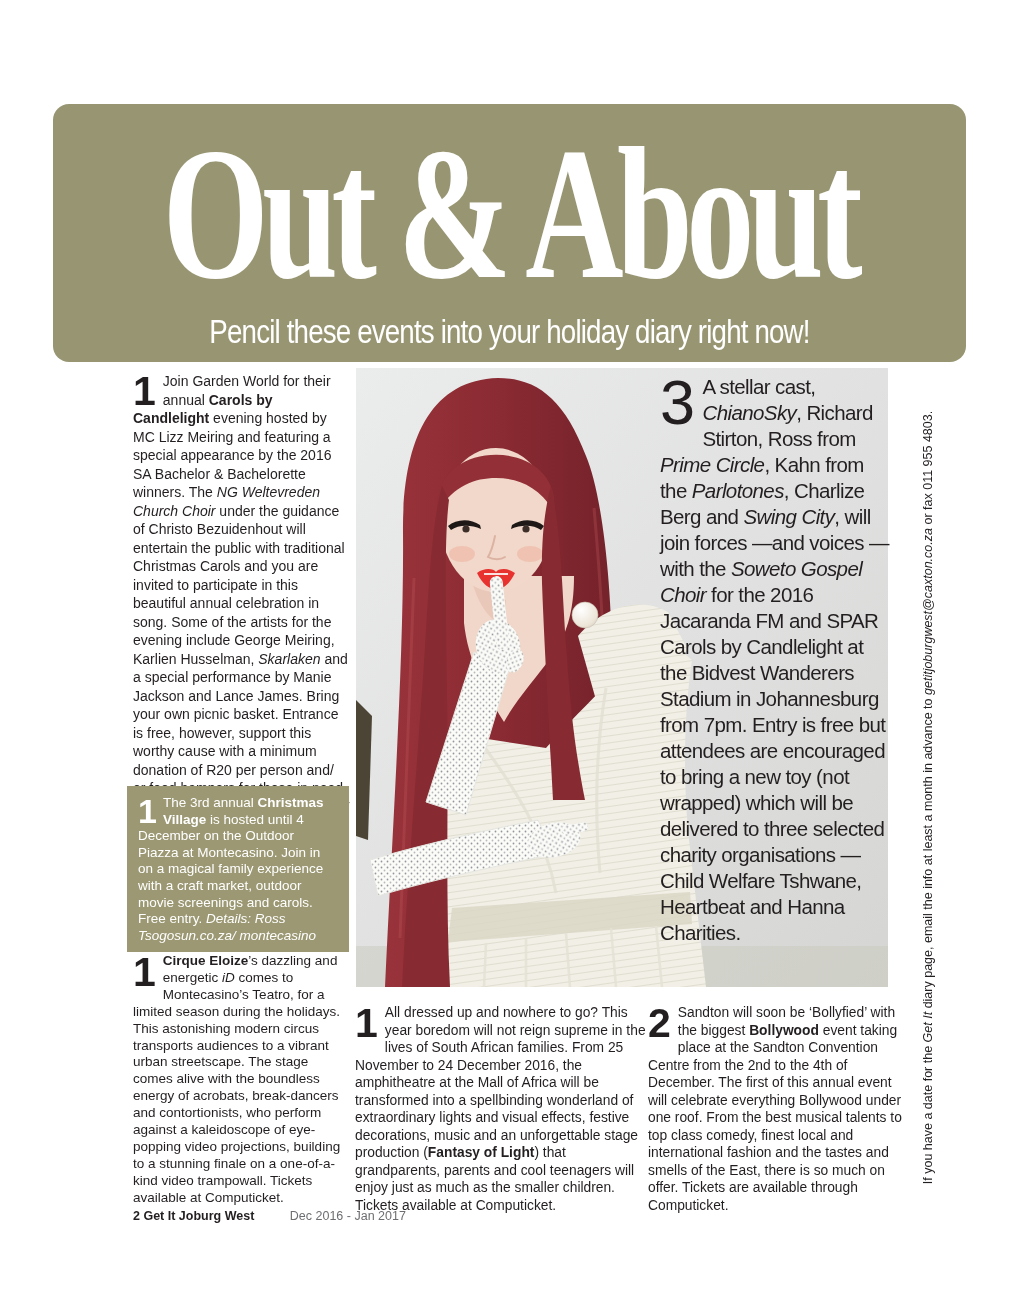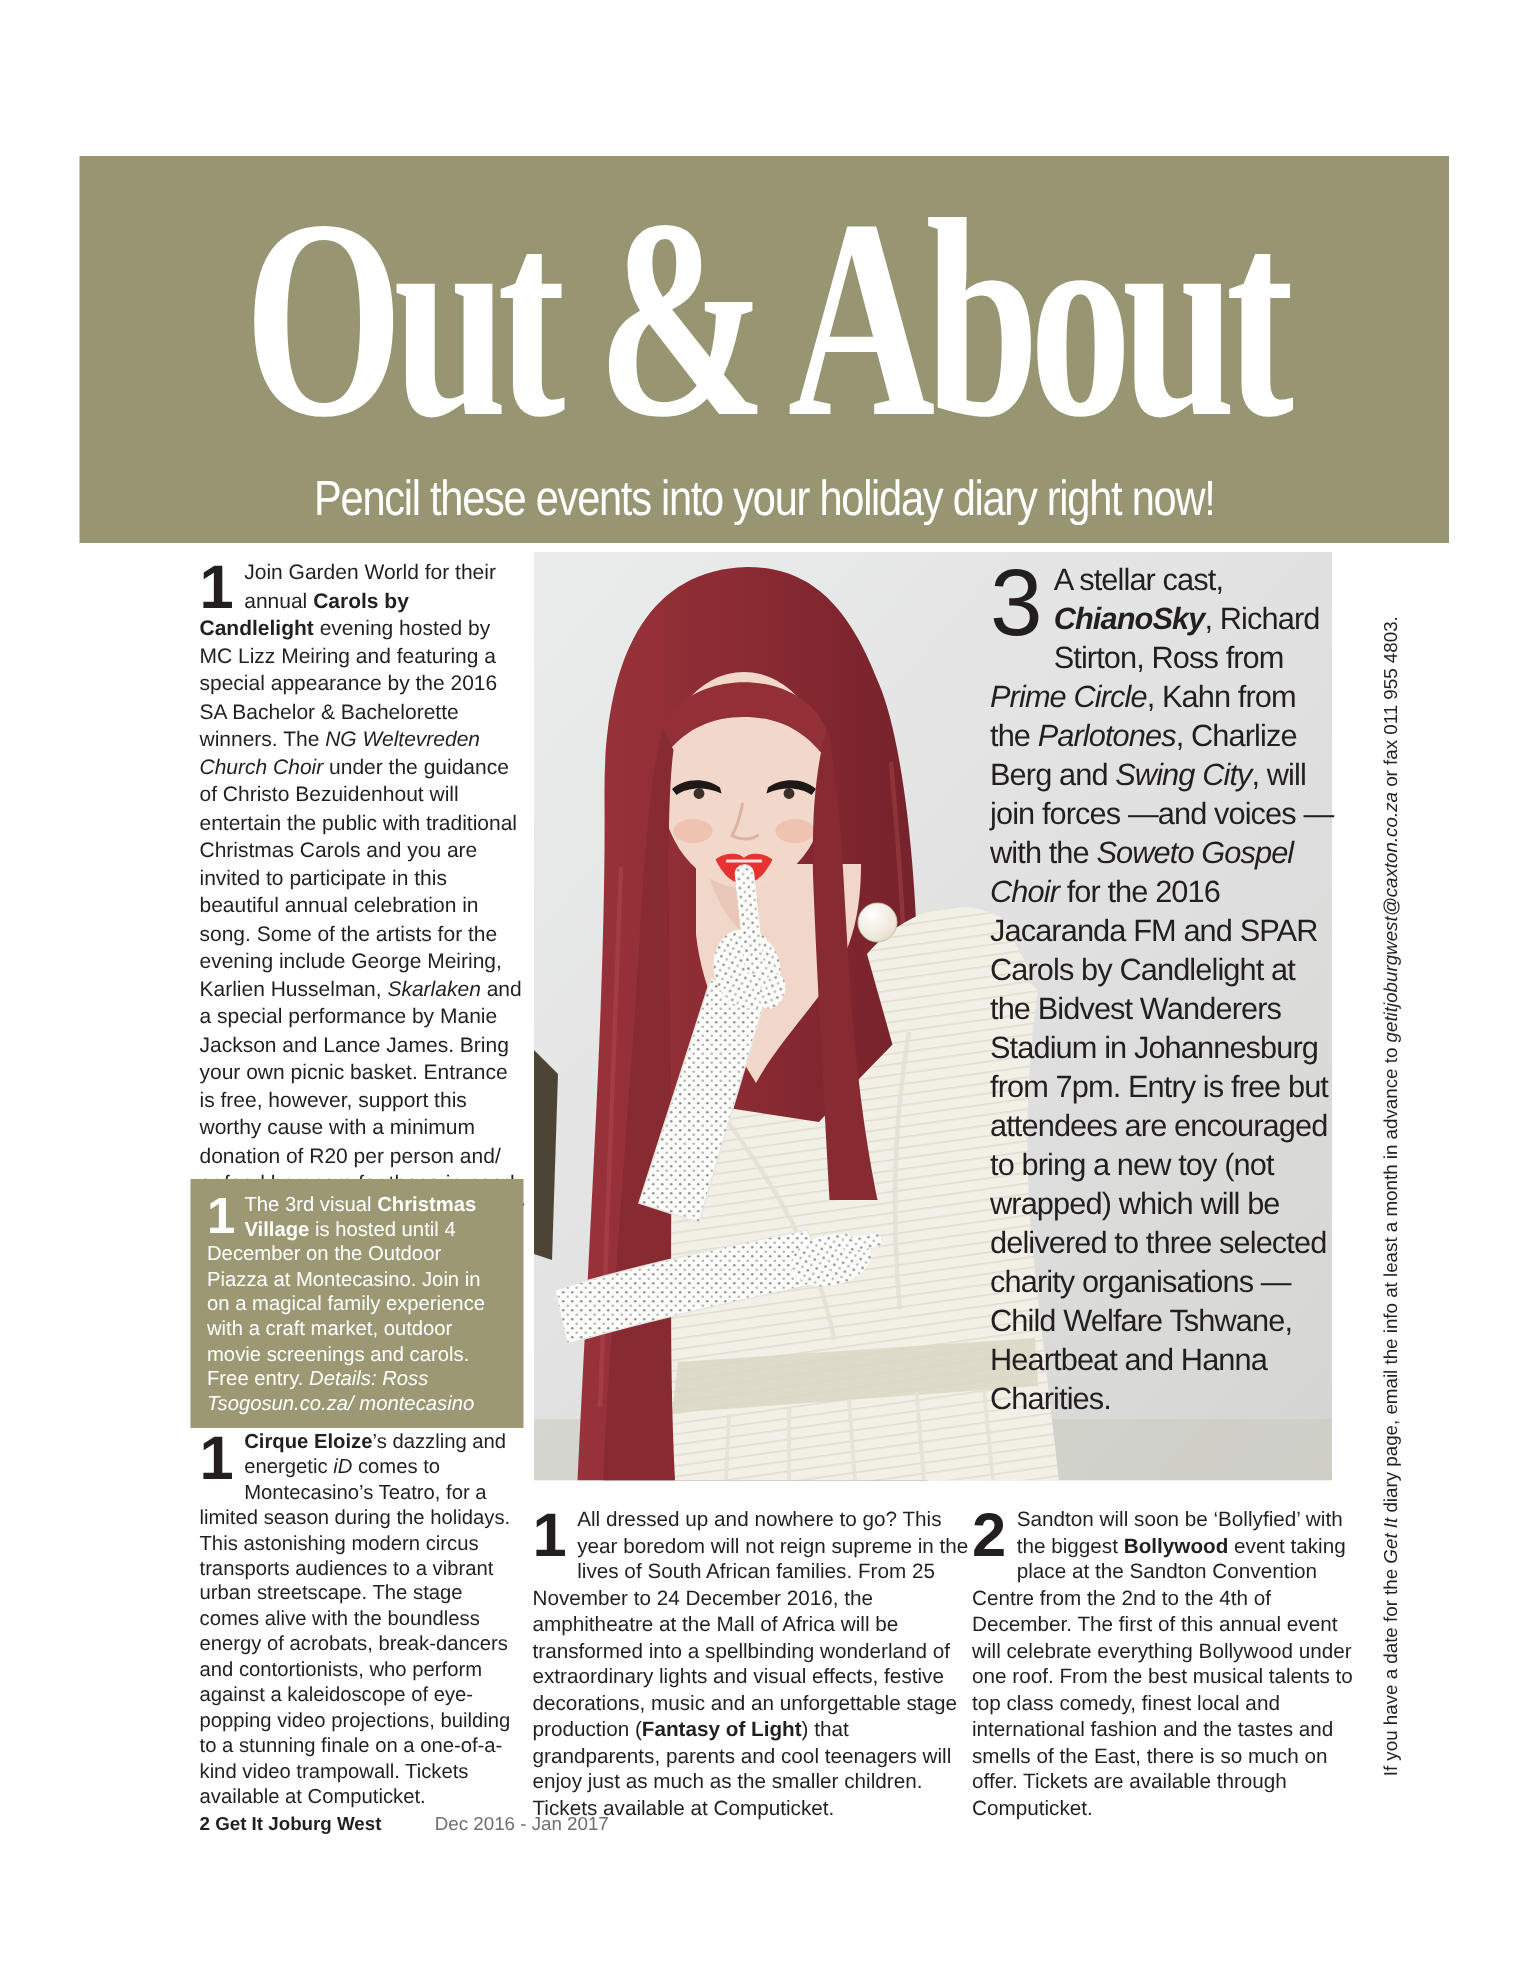--- a/index.html
+++ b/index.html
@@ -3,26 +3,26 @@
 <meta charset="utf-8">
 <style>
   * { margin:0; padding:0; box-sizing:border-box; }
   html,body { background:#ffffff; }
   body {
     width:1024px; height:1311px; position:relative; overflow:hidden;
     font-family:"Liberation Sans", sans-serif; color:#231f20;
   }
   .bold { font-weight:bold; }
   .italic { font-style:italic; }
-  .bolditalic { font-weight:bold; font-style:italic;margin-top:22px; }
+  .bolditalic { font-weight:normal; font-style:italic;margin-top:22px; }
 
   
   .banner {
     position:absolute; left:53px; top:104px; width:913px; height:258px;
-    background:#989672; overflow:hidden; text-align:center;
+    background:#989672; overflow:hidden; text-align:center;border-radius:16px;
   }
   .banner-title {
     position:absolute; top:26px; left:0; width:100%;
     font-family:"Liberation Serif", serif; font-weight:bold;
     font-size:148px; line-height:1.05; letter-spacing:-7px; color:#fff;
     transform:scale(0.92,1.28); transform-origin:50% 35%;
     white-space:nowrap;
   }
   .banner-subtitle {
     position:absolute; bottom:12px; left:0; width:100%;
@@ -164,21 +164,21 @@
 
 <div class="article a3">
   <span class="dropnum">3</span><span class="seg">A stellar cast, </span><span class="seg bolditalic">ChianoSky</span><span class="seg">, Richard Stirton, Ross from </span><span class="seg italic">Prime Circle</span><span class="seg">, Kahn from the </span><span class="seg italic">Parlotones</span><span class="seg">, Charlize Berg and </span><span class="seg italic">Swing City</span><span class="seg">, will join forces —and voices — with the </span><span class="seg italic">Soweto Gospel Choir</span><span class="seg"> for the 2016 Jacaranda FM and SPAR Carols by Candlelight at the Bidvest Wanderers Stadium in Johannesburg from 7pm. Entry is free but attendees are encouraged to bring a new toy (not wrapped) which will be delivered to three selected charity organisations — Child Welfare Tshwane, Heartbeat and Hanna Charities.</span>
 </div>
 
 <div class="article a-carols">
   <span class="dropnum">1</span><span class="seg">Join Garden World for their annual </span><span class="seg bold">Carols by Candlelight</span><span class="seg"> evening hosted by MC Lizz Meiring and featuring a special appearance by the 2016 SA Bachelor &amp; Bachelorette winners. The </span><span class="seg italic">NG Weltevreden Church Choir</span><span class="seg"> under the guidance of Christo Bezuidenhout will entertain the public with traditional Christmas Carols and you are invited to participate in this beautiful annual celebration in song. Some of the artists for the evening include George Meiring, Karlien Husselman, </span><span class="seg italic">Skarlaken</span><span class="seg"> and a special performance by Manie Jackson and Lance James. Bring your own picnic basket. Entrance is free, however, support this worthy cause with a minimum donation of R20 per person and/ or food hampers for those in need. </span><span class="seg italic">Details: Corné/ Magriet on 011 957 2545 or 083 997 6142.</span>
 </div>
 
 <div class="khaki-box">
-  <span class="dropnum">1</span><span class="seg">The 3rd visual </span><span class="seg bold">Christmas Village</span><span class="seg"> is hosted until 4 December on the Outdoor Piazza at Montecasino. Join in on a magical family experience with a craft market, outdoor movie screenings and carols. Free entry. </span><span class="seg italic">Details: Ross Tsogosun.co.za/ montecasino</span>
+  <span class="dropnum">1</span><span class="seg">The 3rd annual </span><span class="seg bold">Christmas Village</span><span class="seg"> is hosted until 4 December on the Outdoor Piazza at Montecasino. Join in on a magical family experience with a craft market, outdoor movie screenings and carols. Free entry. </span><span class="seg italic">Details: Ross Tsogosun.co.za/ montecasino</span>
 </div>
 
 <div class="article a-cirque">
   <span class="dropnum">1</span><span class="seg bold">Cirque Eloize</span><span class="seg">’s dazzling and energetic </span><span class="seg italic">iD</span><span class="seg"> comes to Montecasino’s Teatro, for a limited season during the holidays. This astonishing modern circus transports audiences to a vibrant urban streetscape. The stage comes alive with the boundless energy of acrobats, break-dancers and contortionists, who perform against a kaleidoscope of eye-popping video projections, building to a stunning finale on a one-of-a-kind video trampowall. Tickets available at Computicket.</span>
 </div>
 
 <div class="article a-fol">
   <span class="dropnum">1</span><span class="seg">All dressed up and nowhere to go? This year boredom will not reign supreme in the lives of South African families. From 25 November to 24 December 2016, the amphitheatre at the Mall of Africa will be transformed into a spellbinding wonderland of extraordinary lights and visual effects, festive decorations, music and an unforgettable stage production (</span><span class="seg bold">Fantasy of Light</span><span class="seg">) that grandparents, parents and cool teenagers will enjoy just as much as the smaller children. Tickets available at Computicket.</span>
 </div>
 

